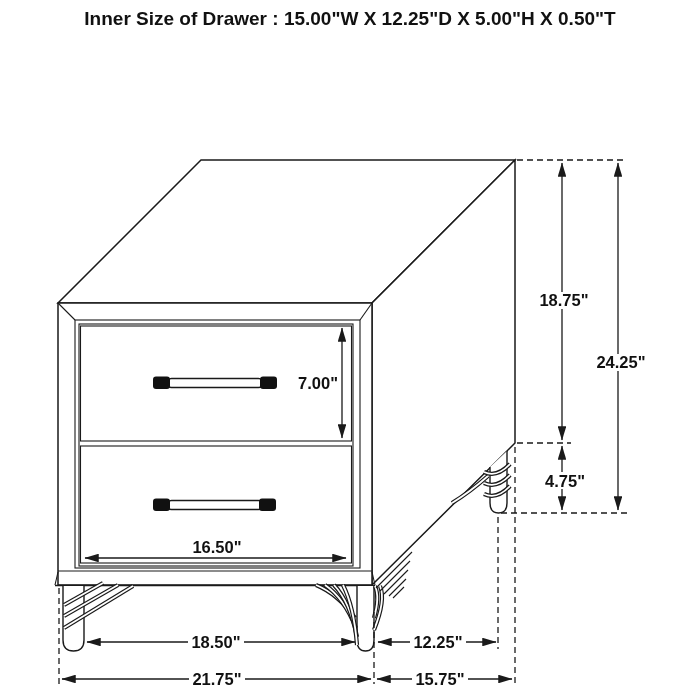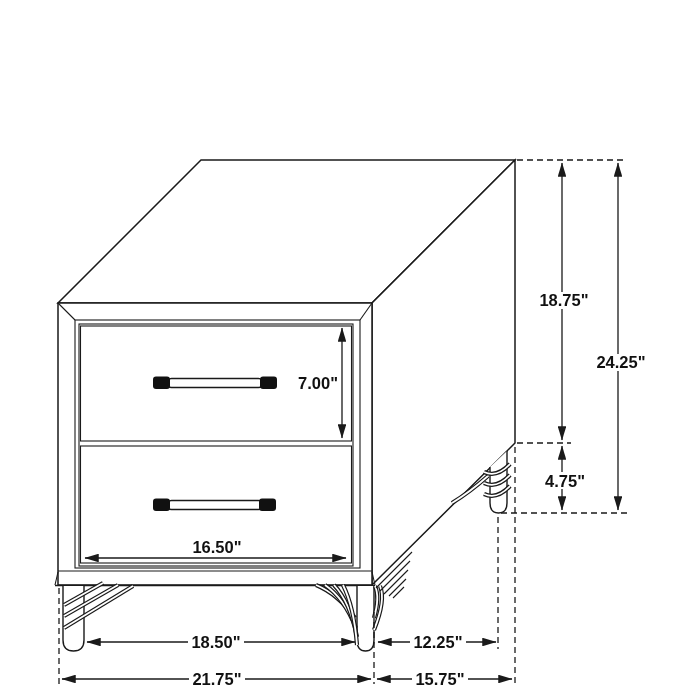--- a/index.html
+++ b/index.html
@@ -18,20 +18,21 @@
   .dash{stroke:#1a1a1a;stroke-width:1.3;fill:none;stroke-dasharray:6 4;}
   .lblbg{fill:#ffffff;stroke:none;}
   .lbl{font-family:"Liberation Sans", sans-serif;font-size:16.5px;font-weight:bold;fill:#111;}
   .capfill{fill:#111;stroke:none;}
   .barrect{fill:#fff;stroke:#1a1a1a;stroke-width:1.4;}
 </style>
 </head>
 <body>
 
 <div class="canvas">
+  <div class="title">Inner Size of Drawer : 15.00"W X 12.25"D X 5.00"H X 0.50"T</div>
 
   <svg width="700" height="700" viewBox="0 0 700 700">
     <defs>
       <marker id="arr" viewBox="0 0 10 6" refX="9.6" refY="3" markerWidth="11" markerHeight="6.6" orient="auto-start-reverse">
         <path d="M0,0 L10,3 L0,6 Z" fill="#1a1a1a"></path>
       </marker>
     </defs>
 
     <g>
 

